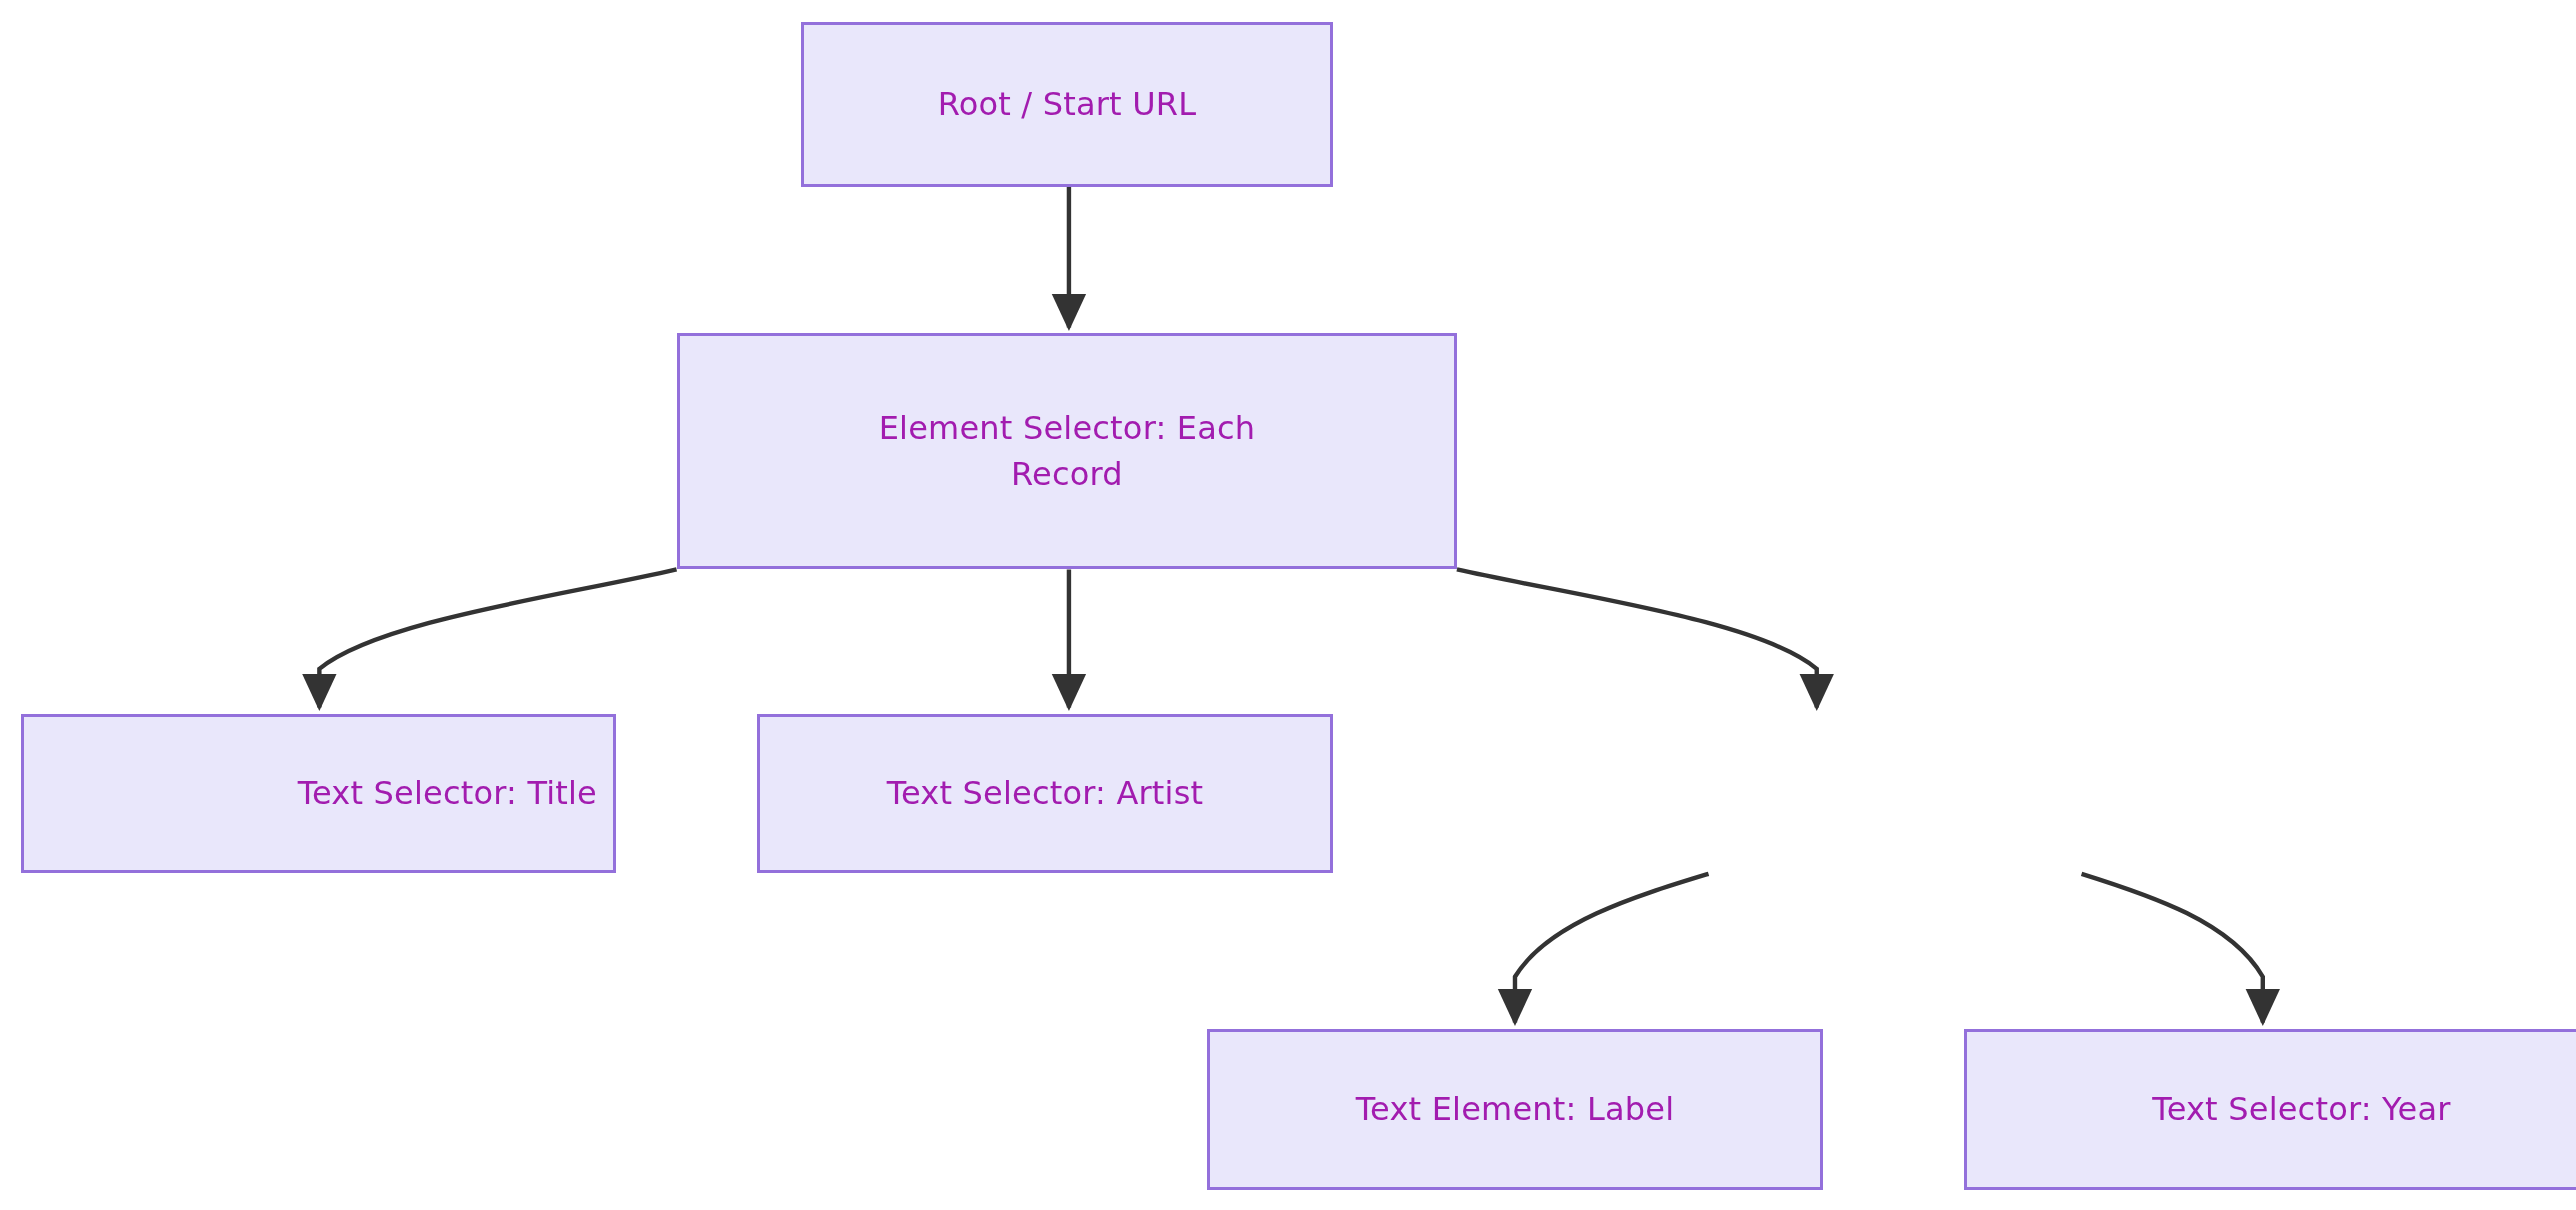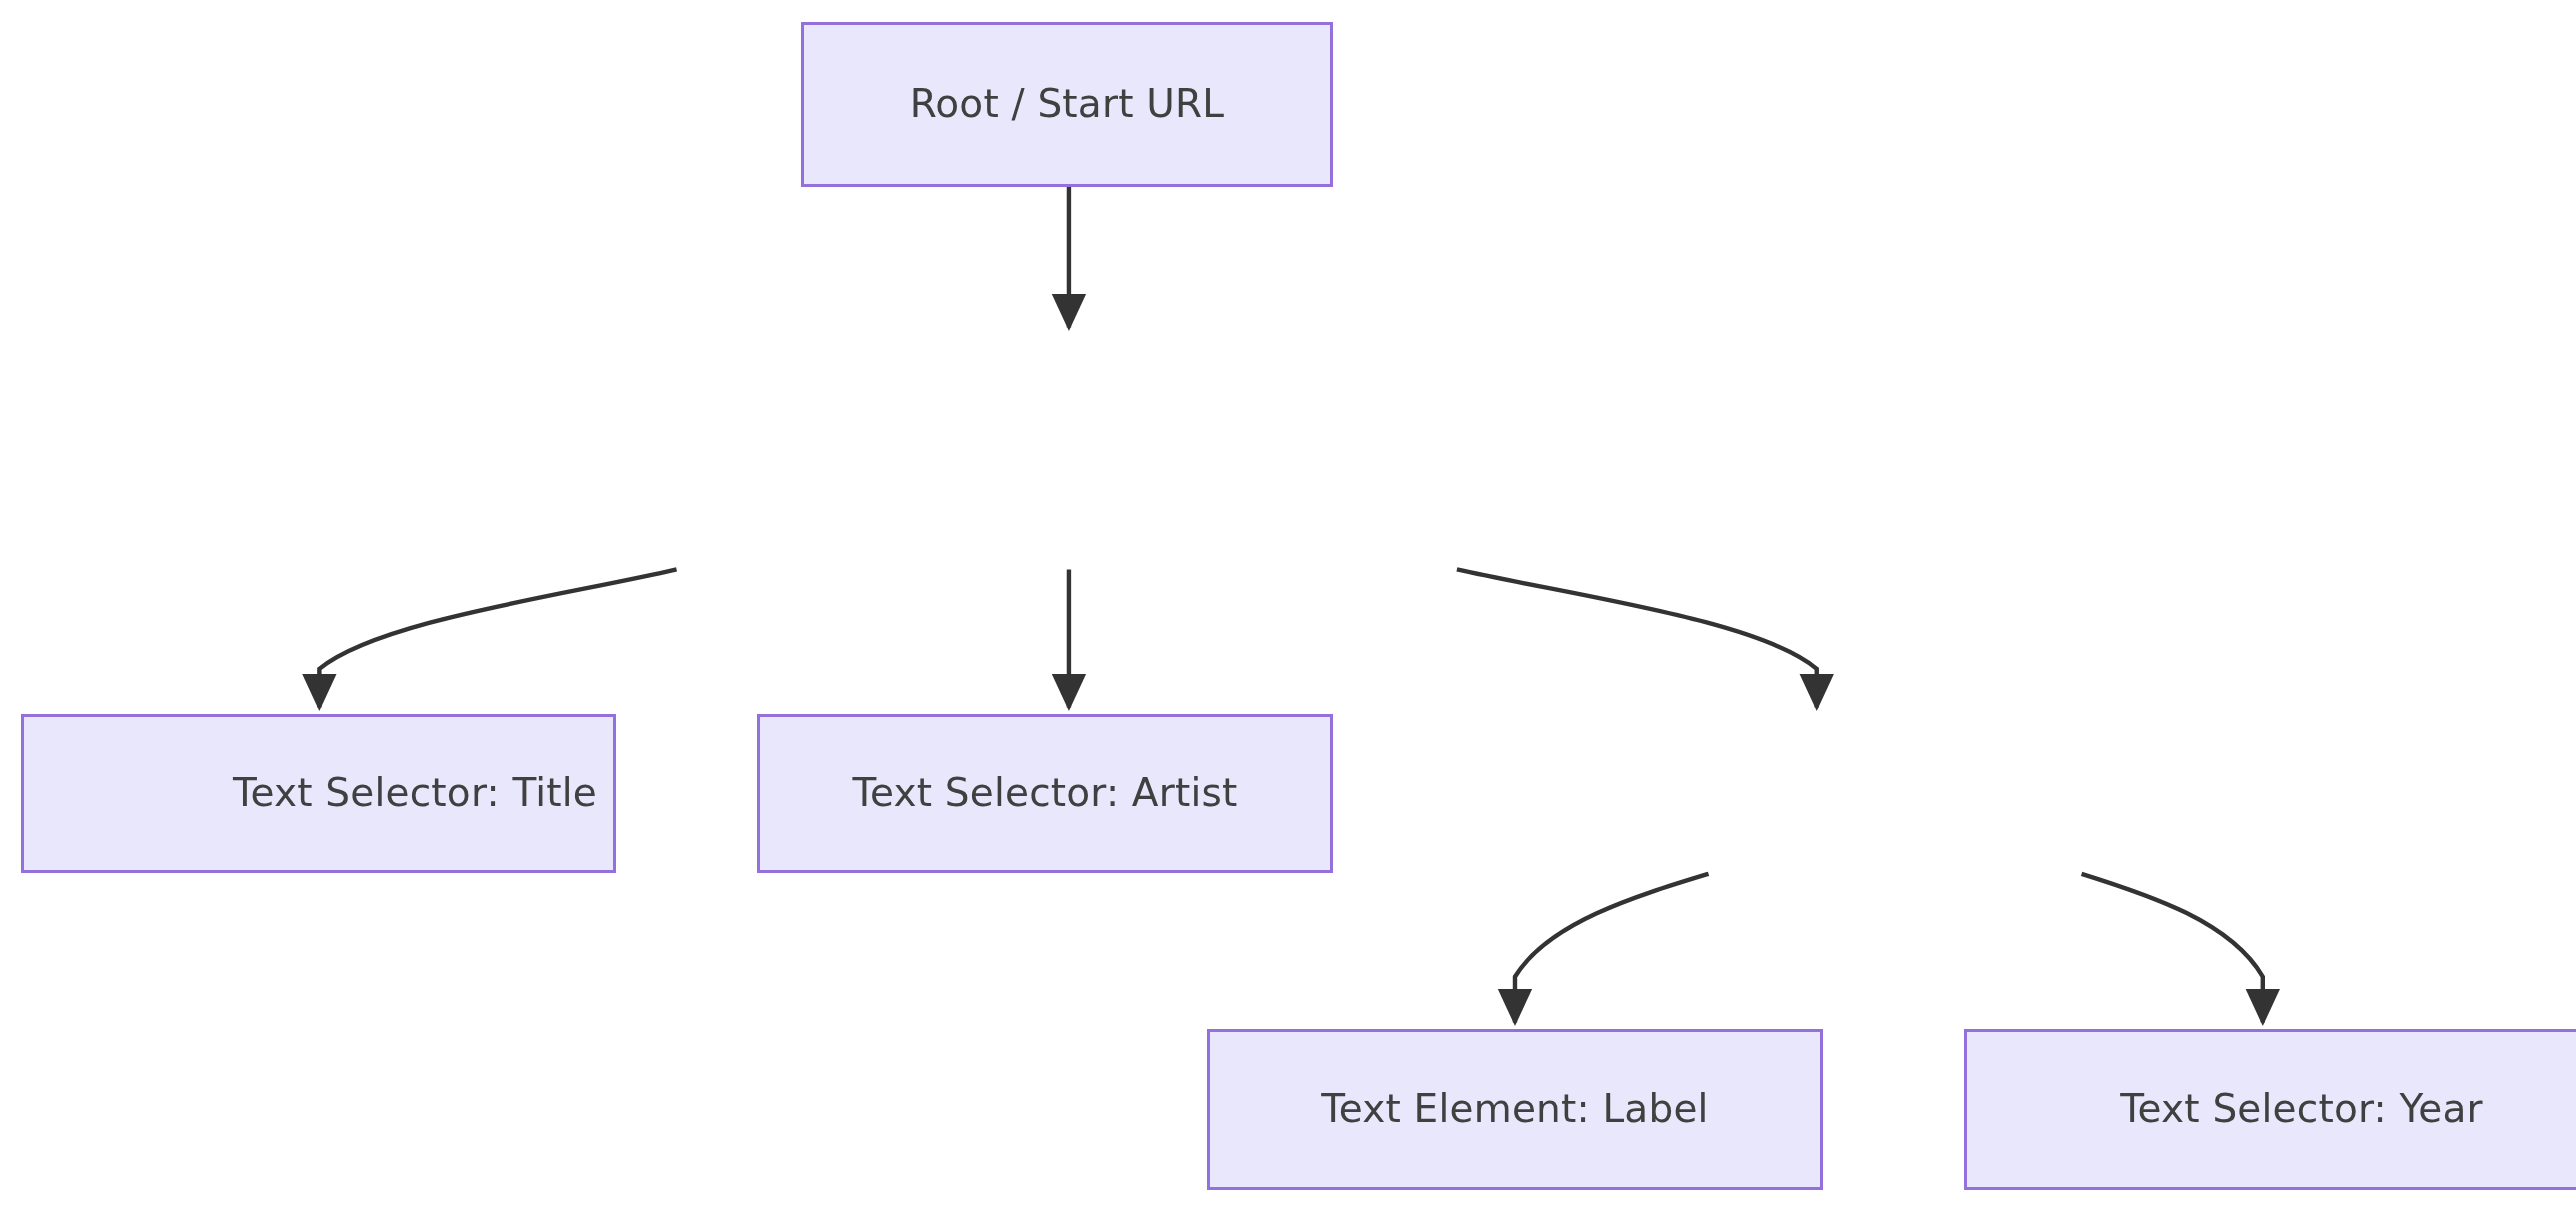--- a/index.html
+++ b/index.html
@@ -29,22 +29,22 @@
   }
   .node {
     position: absolute;
     box-sizing: border-box;
     background: #e9e7fb;
     border: 3.5px solid #9370db;
     display: flex;
     align-items: center;
     justify-content: center;
     text-align: center;
-    color: #404040;
-    font-size: 39px;
+    color: #a21caf;
+    font-size: 32px;
     line-height: 1.45;
     letter-spacing: 0.2px;
     padding: 5.3px 16px;
   }
   .node .label {
     display: block;
     white-space: pre-line;
   }
   
   #node-root        { left: 801px;  top: 22px;   width: 532px; height: 165px; }
@@ -80,20 +80,24 @@
 
     <path d="M 1942,993 C 1860,1018 1760,1048 1722,1110 L 1722,1162" fill="none" stroke="#333333" stroke-width="5" marker-end="url(#arrowhead)"></path>
 
     <path d="M 2366,993 C 2446,1018 2536,1048 2572,1110 L 2572,1162" fill="none" stroke="#333333" stroke-width="5" marker-end="url(#arrowhead)"></path>
   </svg>
 
   <div class="node" id="node-root">
     <span class="label">Root / Start URL</span>
   </div>
 
+  <div class="node" id="node-element">
+    <span class="label">Element Selector: Each
+Record</span>
+  </div>
 
   <div class="node" id="node-title">
     <span class="label">Text Selector: Title</span>
   </div>
 
   <div class="node" id="node-artist">
     <span class="label">Text Selector: Artist</span>
   </div>
 
 

